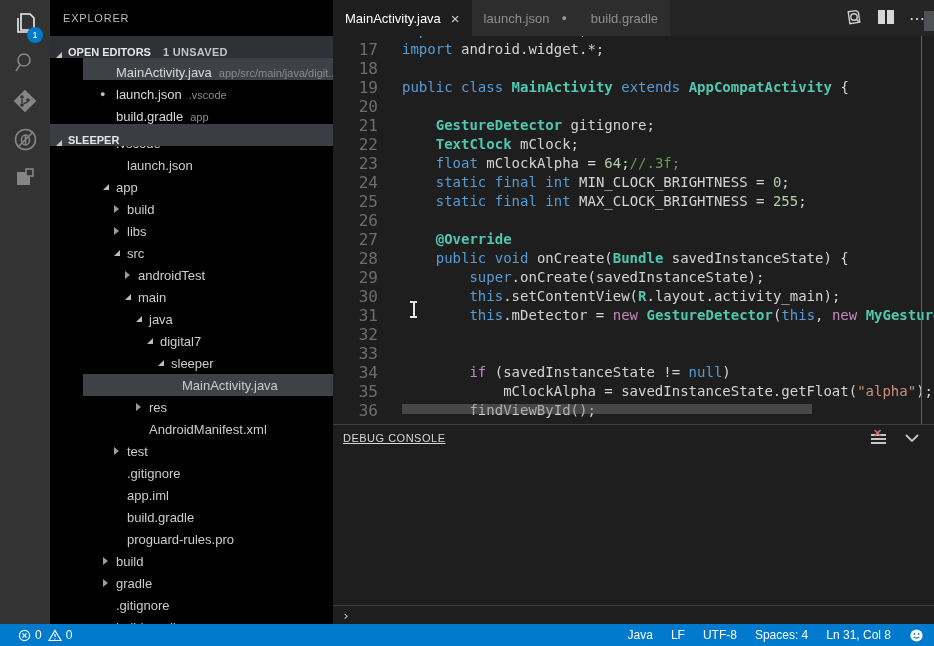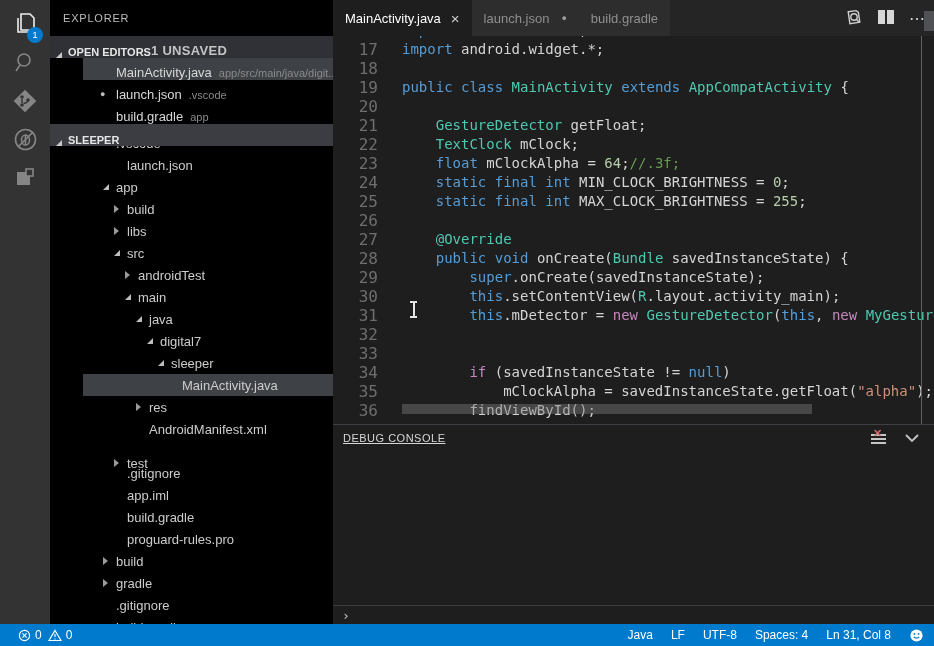--- a/index.html
+++ b/index.html
@@ -17,21 +17,21 @@
   .ab-badge { position:absolute; right:7px; bottom:1px; min-width:16px; height:16px; border-radius:8px;
     background:#007acc; color:#fff; font-size:9px; line-height:16px; text-align:center; }
   
   .sidebar { position:absolute; left:50px; top:0; width:283px; height:624px; background:#000000; overflow:hidden; }
   .sb-title { position:absolute; top:0; left:0; right:0; height:36px; line-height:36px; padding-left:13px;
     font-size:11px; letter-spacing:0.8px; color:#bcbcbc; }
   .sec-header { position:absolute; left:0; right:0; height:22px; display:flex; align-items:flex-end;
     font-size:11px; font-weight:bold; color:#e6e6e6; padding-left:6px; }
   .oe-header { top:36px; background:#2f3136; }
   .sleeper-header { top:124px; background:#3b3d42; z-index:3; }
-  .sec-badge { font-size:13px; font-weight:bold; color:#c3c3c3; letter-spacing:0.3px; }
+  .sec-badge { font-size:11px; font-weight:bold; color:#c3c3c3; margin-left:12px; letter-spacing:0.3px; }
   .tri-exp { width:0; height:0; border-bottom:6px solid #c8c8c8; border-left:6px solid transparent; margin-right:6px; }
   .row { position:absolute; left:0; right:0; height:22px; line-height:29px; white-space:nowrap; overflow:hidden;margin-left:33px; }
   .row.sel { background:#3e4146; }
   .oe-name { color:#d7d7d7; }
   .oe-desc, .tree-desc { color:#8a8a8a; font-size:11px; margin-left:7px; }
   .dirty-dot { position:absolute; left:17px; top:0; color:#bdbdbd; font-size:9px; }
   .tree { position:absolute; top:132px; left:0; right:0; bottom:0; z-index:1; }
   .tree .row { display:flex; align-items:center; color:#cccccc; }
   .arr { flex:0 0 13px; display:flex; align-items:center; }
   .arr-col { width:0; height:0; border-left:5px solid #9a9a9a; border-top:4px solid transparent; border-bottom:4px solid transparent; }
@@ -45,21 +45,21 @@
   .tab .close { margin-left:10px; font-size:15px; color:#d0d0d0; }
   .tab .dot { margin-left:12px; font-size:9px; color:#9a9a9a; }
   .tab-actions { position:absolute; right:8px; top:0; height:36px; display:flex; align-items:center; gap:14px; }
   .tab-actions svg { stroke:#cfcfcf; fill:none; stroke-width:1.4; }
   .code-area { position:absolute; top:36px; left:0; right:0; height:388px; overflow:hidden;
     font-family:"DejaVu Sans Mono", monospace; font-size:14px; }
   .code-lines { margin-top:-15px; }
   .cl { height:19px; line-height:19px; white-space:pre; display:flex; }
   .ln { flex:0 0 45px; text-align:right; color:#6e6e6e; font-size:16px; }
   .ct { margin-left:24px; }
-  .tok-kw { color:#569cd6; } .tok-ctl { color:#c586c0; } .tok-type { color:#4ec9b0; }
+  .tok-kw { color:#569cd6; } .tok-ctl { color:#c586c0; } .tok-type { color:#4ec9b0;font-weight:bold; }
   .tok-num { color:#b5cea8; } .tok-str { color:#ce9178; } .tok-com { color:#6a9955; } .tok-plain { color:#d4d4d4; }
   .vline { position:absolute; left:588px; top:0; width:1px; height:424px; background:#636363; }
   .vscroll { position:absolute; left:591px; top:11px; width:10px; height:20px; background:#4f5154; }
   .hscroll { position:absolute; left:69px; top:368px; width:410px; height:10px; background:rgba(121,121,121,0.45); }
   .ibeam { position:absolute; left:76px; top:265px; width:9px; height:17px; }
   .ibeam:before, .ibeam:after { content:""; position:absolute; left:1px; width:7px; height:2px; background:#e8e8e8; box-shadow:0 0 1px #000; }
   .ibeam:before { top:0; } .ibeam:after { bottom:0; }
   .ibeam span { position:absolute; left:4px; top:1px; width:1.5px; height:15px; background:#e8e8e8; box-shadow:0 0 1px #000; display:block; }
   
   .panel { position:absolute; left:333px; top:424px; width:601px; height:200px; background:#1e1e1e; border-top:1px solid #3f3f46; }
@@ -214,21 +214,21 @@
         <div class="row" style="top: 264px; padding-left: 53px;">
           <span class="arr">
             <span class="arr-col"></span>
           </span>
           <span>res</span>
         </div>
         <div class="row" style="top: 286px; padding-left: 53px;">
           <span class="arr"></span>
           <span>AndroidManifest.xml</span>
         </div>
-        <div class="row" style="top: 320px; padding-left: 31px; align-items: center;">
+        <div class="row" style="top: 308px; padding-left: 31px; align-items: center;">
           <span class="arr">
             <span class="arr-col"></span>
           </span>
           <span>test</span>
         </div>
         <div class="row" style="top: 330px; padding-left: 31px;">
           <span class="arr"></span>
           <span>.gitignore</span>
         </div>
         <div class="row" style="top: 352px; padding-left: 31px;">
@@ -298,21 +298,21 @@
       <span style="color:#d7d7d7;font-size:16px;letter-spacing:1px;">⋯</span>
     </div>
 
     <div class="code-area">
       <div class="code-lines" id="code-lines">
           <div class="cl"><span class="ln"></span><span class="ct"><span class="tok-kw">import</span><span class="tok-plain"> android.view.*;</span></span></div>
           <div class="cl"><span class="ln">17</span><span class="ct"><span class="tok-kw">import</span><span class="tok-plain"> android.widget.*;</span></span></div>
           <div class="cl"><span class="ln">18</span><span class="ct"></span></div>
           <div class="cl"><span class="ln">19</span><span class="ct"><span class="tok-kw">public</span><span class="tok-plain"> </span><span class="tok-kw">class</span><span class="tok-plain"> </span><span class="tok-type">MainActivity</span><span class="tok-plain"> </span><span class="tok-kw">extends</span><span class="tok-plain"> </span><span class="tok-type">AppCompatActivity</span><span class="tok-plain"> {</span></span></div>
           <div class="cl"><span class="ln">20</span><span class="ct"></span></div>
-          <div class="cl"><span class="ln">21</span><span class="ct"><span class="tok-plain">    </span><span class="tok-type">GestureDetector</span><span class="tok-plain"> getFloat;</span></span></div>
+          <div class="cl"><span class="ln">21</span><span class="ct"><span class="tok-plain">    </span><span class="tok-type">GestureDetector</span><span class="tok-plain"> gitignore;</span></span></div>
           <div class="cl"><span class="ln">22</span><span class="ct"><span class="tok-plain">    </span><span class="tok-type">TextClock</span><span class="tok-plain"> mClock;</span></span></div>
           <div class="cl"><span class="ln">23</span><span class="ct"><span class="tok-plain">    </span><span class="tok-kw">float</span><span class="tok-plain"> mClockAlpha = </span><span class="tok-num">64</span><span class="tok-plain">;</span><span class="tok-com">//.3f;</span></span></div>
           <div class="cl"><span class="ln">24</span><span class="ct"><span class="tok-plain">    </span><span class="tok-kw">static</span><span class="tok-plain"> </span><span class="tok-kw">final</span><span class="tok-plain"> </span><span class="tok-kw">int</span><span class="tok-plain"> MIN_CLOCK_BRIGHTNESS = </span><span class="tok-num">0</span><span class="tok-plain">;</span></span></div>
           <div class="cl"><span class="ln">25</span><span class="ct"><span class="tok-plain">    </span><span class="tok-kw">static</span><span class="tok-plain"> </span><span class="tok-kw">final</span><span class="tok-plain"> </span><span class="tok-kw">int</span><span class="tok-plain"> MAX_CLOCK_BRIGHTNESS = </span><span class="tok-num">255</span><span class="tok-plain">;</span></span></div>
           <div class="cl"><span class="ln">26</span><span class="ct"></span></div>
           <div class="cl"><span class="ln">27</span><span class="ct"><span class="tok-plain">    </span><span class="tok-type">@Override</span></span></div>
           <div class="cl"><span class="ln">28</span><span class="ct"><span class="tok-plain">    </span><span class="tok-kw">public</span><span class="tok-plain"> </span><span class="tok-kw">void</span><span class="tok-plain"> onCreate(</span><span class="tok-type">Bundle</span><span class="tok-plain"> savedInstanceState) {</span></span></div>
           <div class="cl"><span class="ln">29</span><span class="ct"><span class="tok-plain">        </span><span class="tok-kw">super</span><span class="tok-plain">.onCreate(savedInstanceState);</span></span></div>
           <div class="cl"><span class="ln">30</span><span class="ct"><span class="tok-plain">        </span><span class="tok-kw">this</span><span class="tok-plain">.setContentView(</span><span class="tok-type">R</span><span class="tok-plain">.layout.activity_main);</span></span></div>
           <div class="cl"><span class="ln">31</span><span class="ct"><span class="tok-plain">        </span><span class="tok-kw">this</span><span class="tok-plain">.mDetector = </span><span class="tok-ctl">new</span><span class="tok-plain"> </span><span class="tok-type">GestureDetector</span><span class="tok-plain">(</span><span class="tok-kw">this</span><span class="tok-plain">, </span><span class="tok-ctl">new</span><span class="tok-plain"> </span><span class="tok-type">MyGestureListener</span></span></div>

